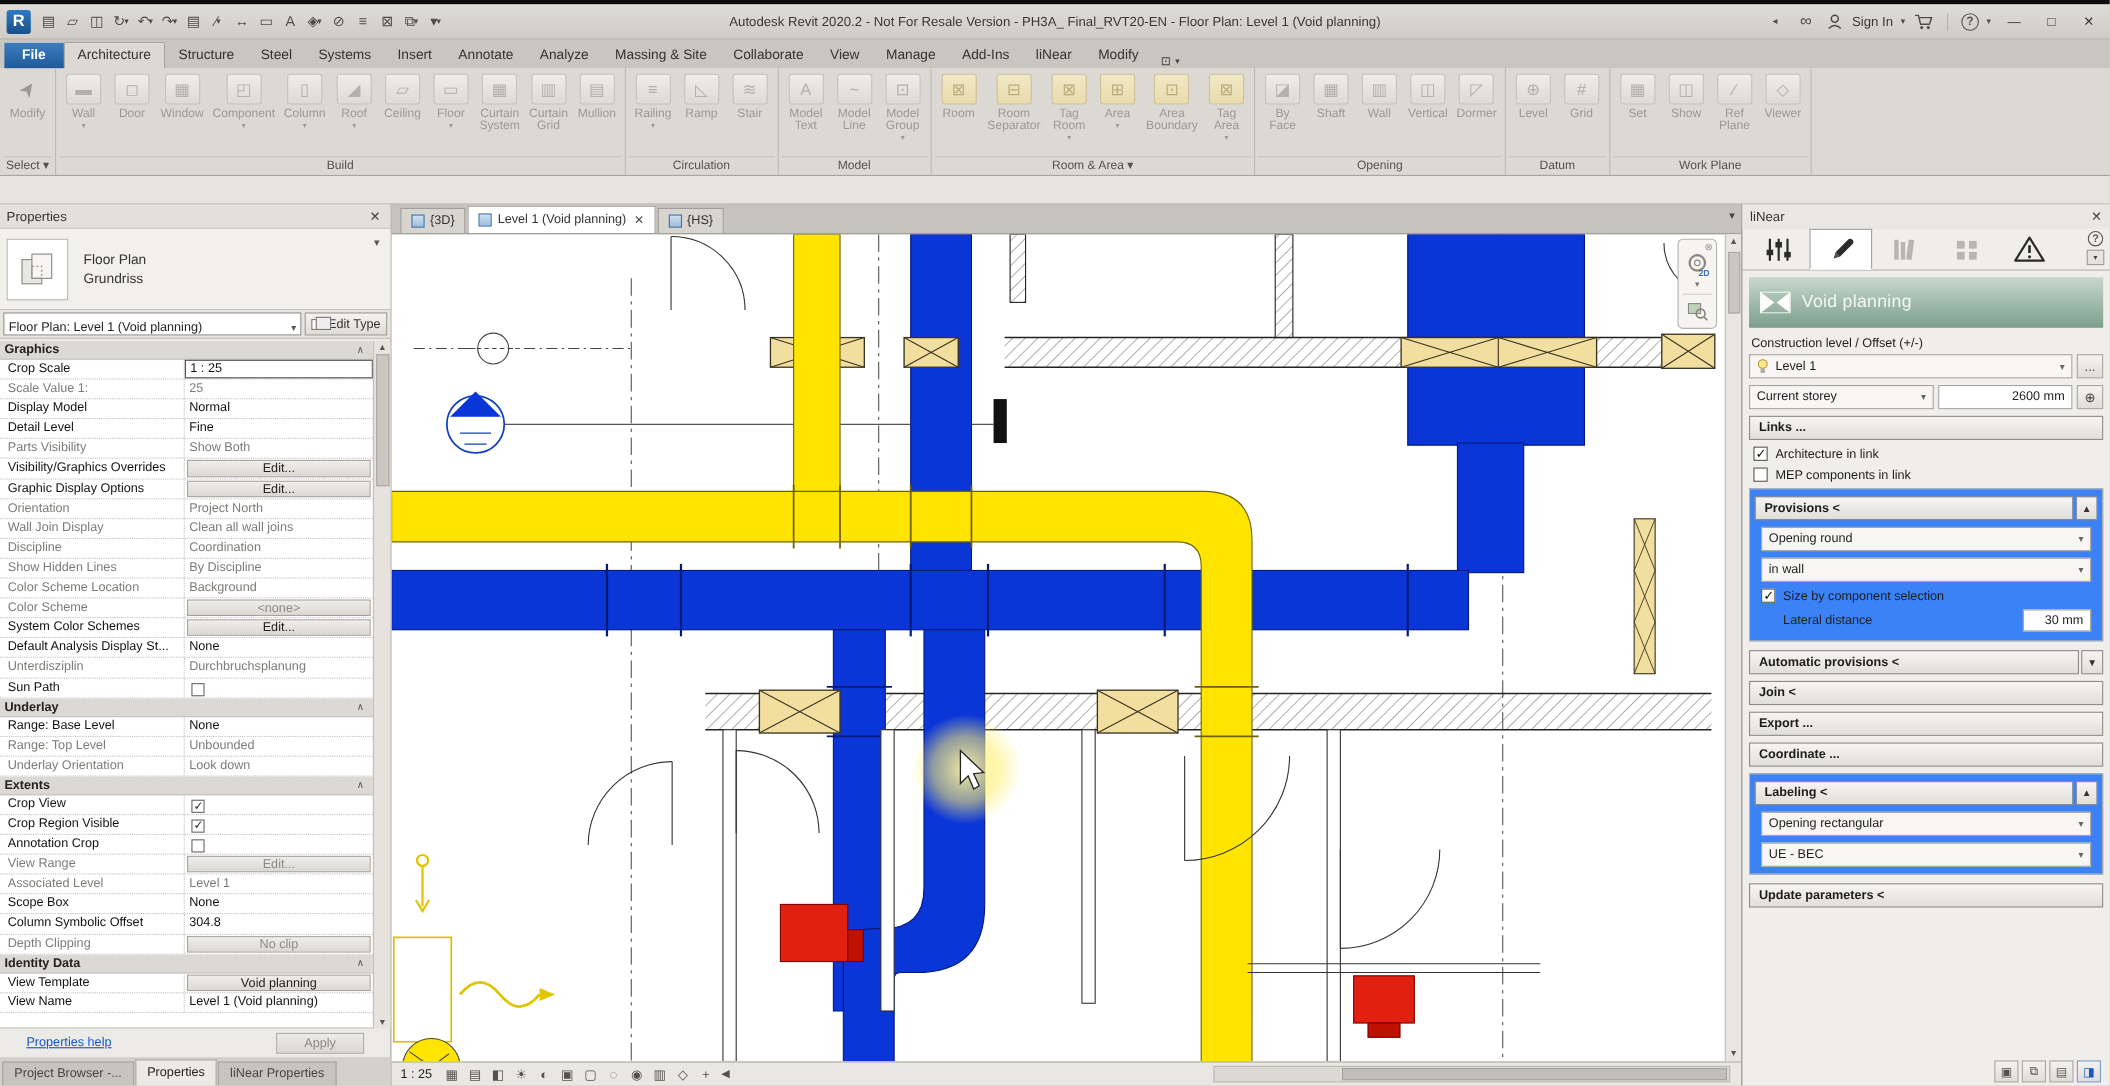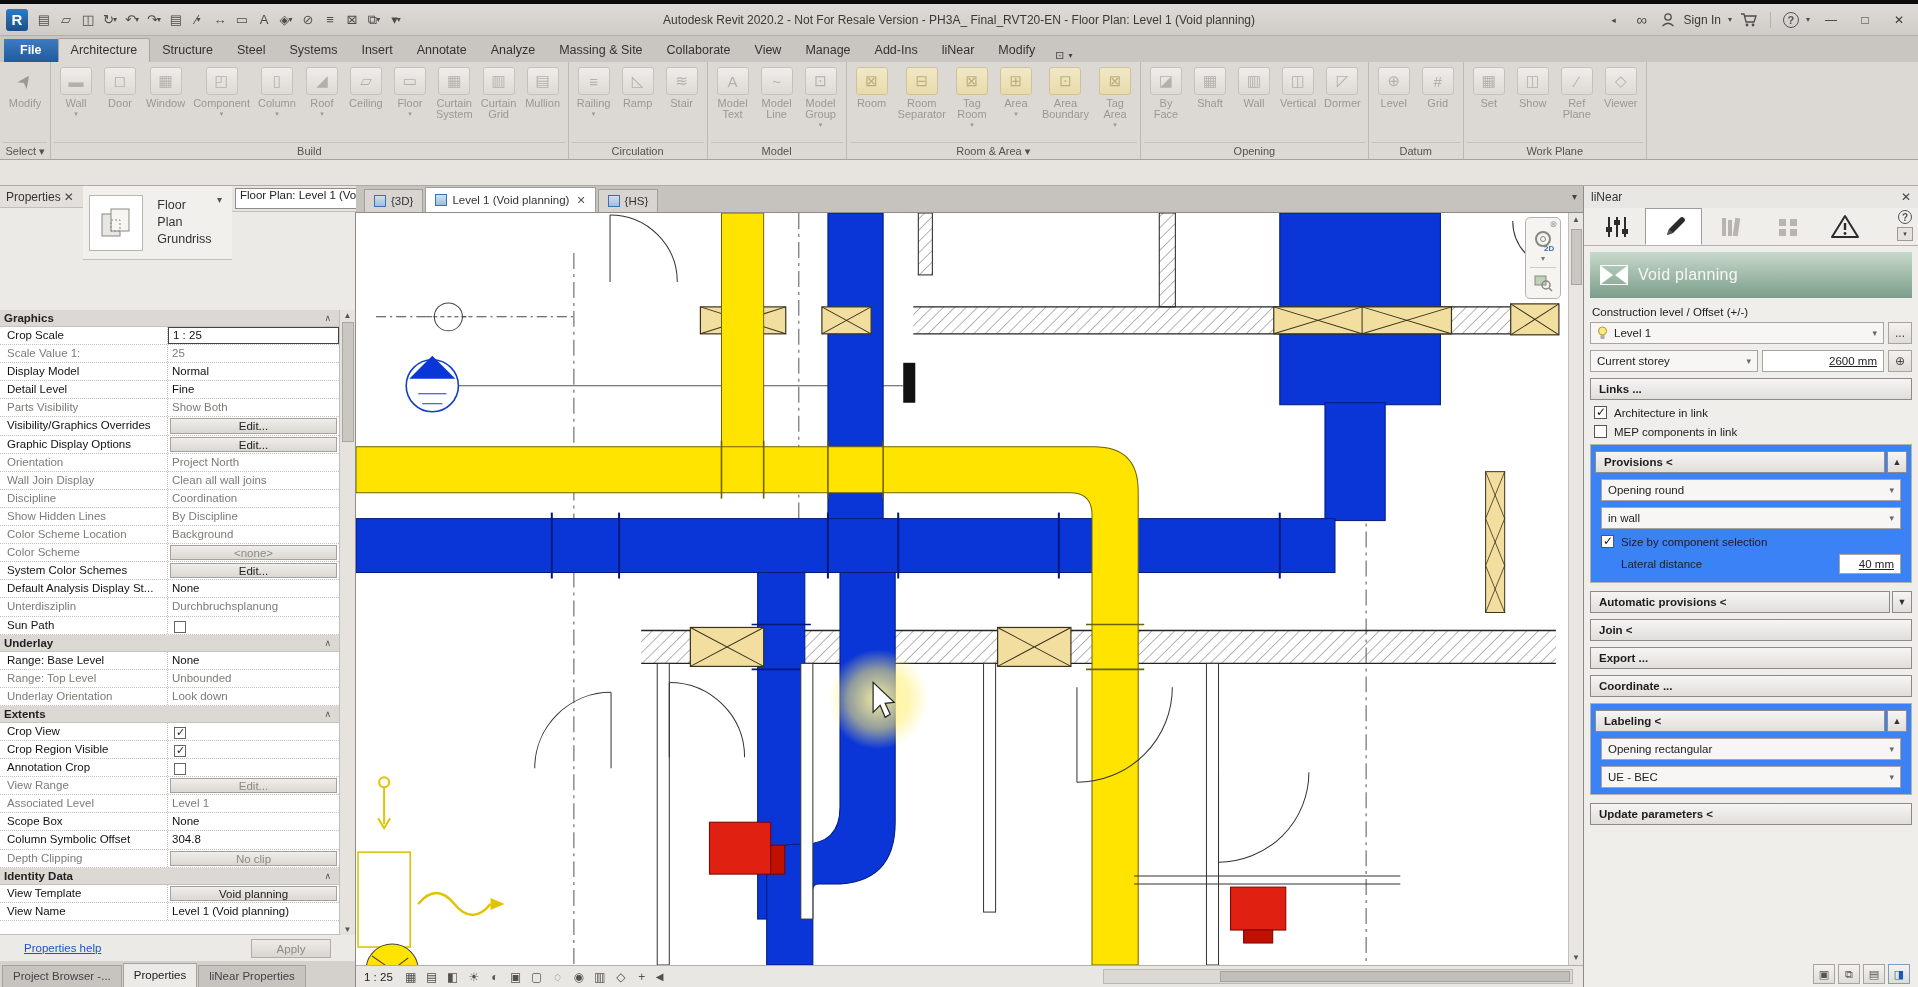--- a/index.html
+++ b/index.html
@@ -45,30 +45,30 @@
   .ricon.tan { background:linear-gradient(#f6ecc4,#ecdca2); border-color:#cdbd8a; color:#b3a469; }
   .rlabel { margin-top:3px; font-size:11px; color:#9b9894; text-align:center; line-height:11px; white-space:pre-line; }
   .rarrow { font-size:7px; color:#9b9894; margin-top:1px; }
   .rgrouplabel { height:17px; font-size:11px; color:#55524e; text-align:center; line-height:16px; border-top:1px solid #c6c3be; }
   .optionsbar { height:26px; background:#e7e4e0; border-bottom:1px solid #aeaba6; }
 
   
   .main { display:flex; height:801px; }
 
   
-  .props { width:356px; background:#eceae6; border-right:1px solid #8f8c87; display:flex; flex-direction:row; position:relative; }
+  .props { width:356px; background:#eceae6; border-right:1px solid #8f8c87; display:flex; flex-direction:column; position:relative; }
   .pheader { height:22px; display:flex; align-items:center; padding:0 6px; font-size:12px; color:#333;
              background:#e3e0dc; border-bottom:1px solid #c2bfba; }
   .pclose { margin-left:auto; font-size:12px; color:#444; width:16px; text-align:center; }
   .ppreview { height:74px; background:#f2f0ed; border-bottom:1px solid #c2bfba; display:flex; align-items:center; padding:6px; }
   .ptypeicon { width:56px; height:56px; background:#fff; border:1px solid #b9b6b1; display:flex; align-items:center; justify-content:center; }
   .ptypetext { margin-left:14px; font-size:12.5px; color:#333; line-height:17px; }
   .pcaret { margin-left:auto; align-self:flex-start; color:#555; font-size:10px; padding:2px 4px; }
   .pselrow { height:26px; display:flex; align-items:center; padding:2px 3px; gap:3px; background:#e8e5e1; border-bottom:1px solid #c2bfba; }
-  .pselect { flex:1; height:21px; background:#fff; border:1px solid #8f8c87; font-size:11.5px; display:flex; align-items:flex-start; padding:0 4px; }
+  .pselect { flex:1; height:21px; background:#fff; border:1px solid #8f8c87; font-size:11.5px; display:flex; align-items:flex-end; padding:0 4px; }
   .pselect .cv { flex:1; white-space:nowrap; overflow:hidden; }
   .pselect .dd { color:#555; font-size:9px; }
   .edittype { height:21px; border:1px solid #9f9c97; background:linear-gradient(#f5f3f0,#dfdcd7); font-size:11.5px;
               display:flex; align-items:center; gap:3px; padding:0 5px; color:#333; }
   .etic { width:12px; height:10px; border:1px solid #777; background:#fff; position:relative; }
   .etic:after { content:""; position:absolute; left:3px; top:-3px; width:12px; height:10px; border:1px solid #777; background:#eee; }
 
   .pgrid { position:absolute; top:124px; bottom:52px; left:0; right:16px; overflow:hidden; background:#fff; border-bottom:1px solid #c2bfba; }
   .psection { height:17px; background:#dcd9d4; border-bottom:1px solid #c6c3be; font-weight:bold; font-size:11.5px;
               display:flex; align-items:center; padding:0 4px; color:#222; }
@@ -137,21 +137,21 @@
   .ldropbtn { width:16px; height:14px; border:1px solid #9f9c97; background:#e6e3df; font-size:7px; color:#444;
               display:flex; align-items:center; justify-content:center; }
   .lbanner { margin:6px 6px 8px 6px; height:46px; background:linear-gradient(#c8d8cc,#7b9e8a); display:flex; align-items:center;
              padding:0 10px; gap:10px; }
   .lbanner .btxt { color:#f4f7f4; font-size:16px; letter-spacing:.3px; }
   .lsectionlabel { padding:0 8px 4px; color:#222; }
   .lrow { display:flex; align-items:center; gap:4px; padding:0 6px; margin-bottom:6px; }
   .lselect { flex:1; height:22px; border:1px solid #a8a5a0; background:#f7f6f4; display:flex; align-items:center; padding:0 6px; gap:6px; }
   .lselect .cv { flex:1; white-space:nowrap; overflow:hidden; }
   .lselect .dd { font-size:9px; color:#666; }
-  .linput { height:22px; border:1px solid #a8a5a0; background:#fff; display:flex; align-items:center; justify-content:flex-end; padding:0 6px;text-decoration:underline; }
+  .linput { height:22px; border:1px solid #a8a5a0; background:#fff; display:flex; align-items:center; justify-content:flex-end; padding:0 6px; }
   .lsqbtn { width:24px; height:22px; border:1px solid #a8a5a0; background:linear-gradient(#f4f2ef,#e0ddd8);
             display:flex; align-items:center; justify-content:center; color:#444; font-size:12px; flex:0 0 auto; }
   .lbar { margin:0 6px 6px; height:22px; border:1px solid #8e8b86; background:linear-gradient(#f6f5f3,#e1deda);
           display:flex; align-items:center; padding:0 8px; font-weight:bold; color:#1d1d1d; }
   .lbarrow { display:flex; align-items:stretch; gap:2px; margin:0 6px 6px; }
   .lbarrow .lbar { flex:1; margin:0; }
   .lbarrow .chev { width:20px; border:1px solid #8e8b86; background:linear-gradient(#f6f5f3,#e1deda);
                    display:flex; align-items:center; justify-content:center; font-size:9px; color:#333; }
   .lchk { display:flex; align-items:center; gap:7px; padding:0 10px; margin-bottom:6px; color:#1d1d1d; }
   .lchkbox { width:13px; height:13px; border:1px solid #555; background:#fff; position:relative; flex:0 0 auto; }
@@ -966,21 +966,21 @@
             <span class="dd">▾</span>
           </div>
         </div>
         <div class="lchk">
           <span class="lchkbox on"></span>
           <span>Size by component selection</span>
         </div>
         <div class="llateral">
           <span>Lateral distance</span>
           <div class="linput">
-            <span>40 mm</span>
+            <span>30 mm</span>
           </div>
         </div>
       </div>
 
       <div class="lbarrow">
         <div class="lbar">
           <span>Automatic provisions &lt;</span>
         </div>
         <span class="chev">▼</span>
       </div>

